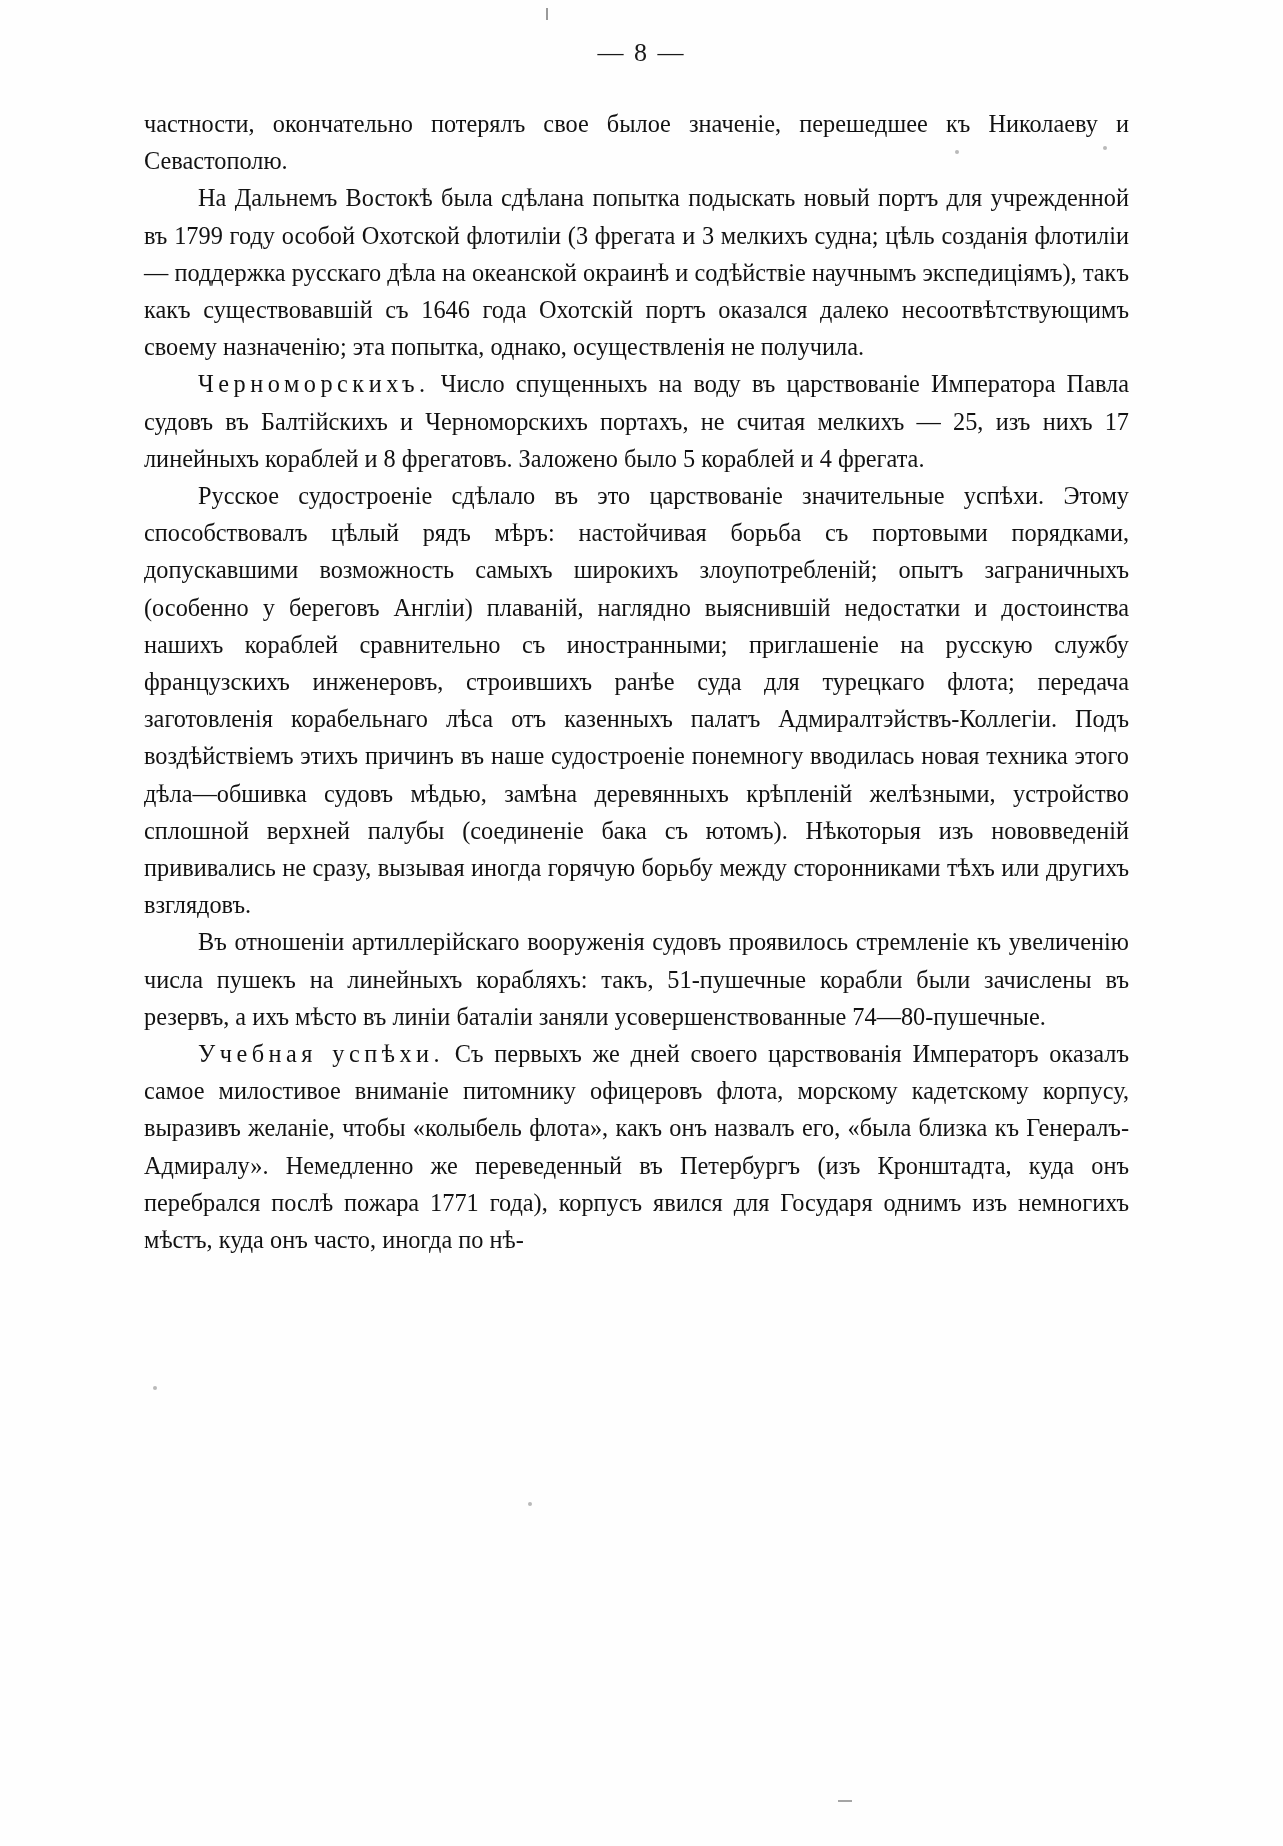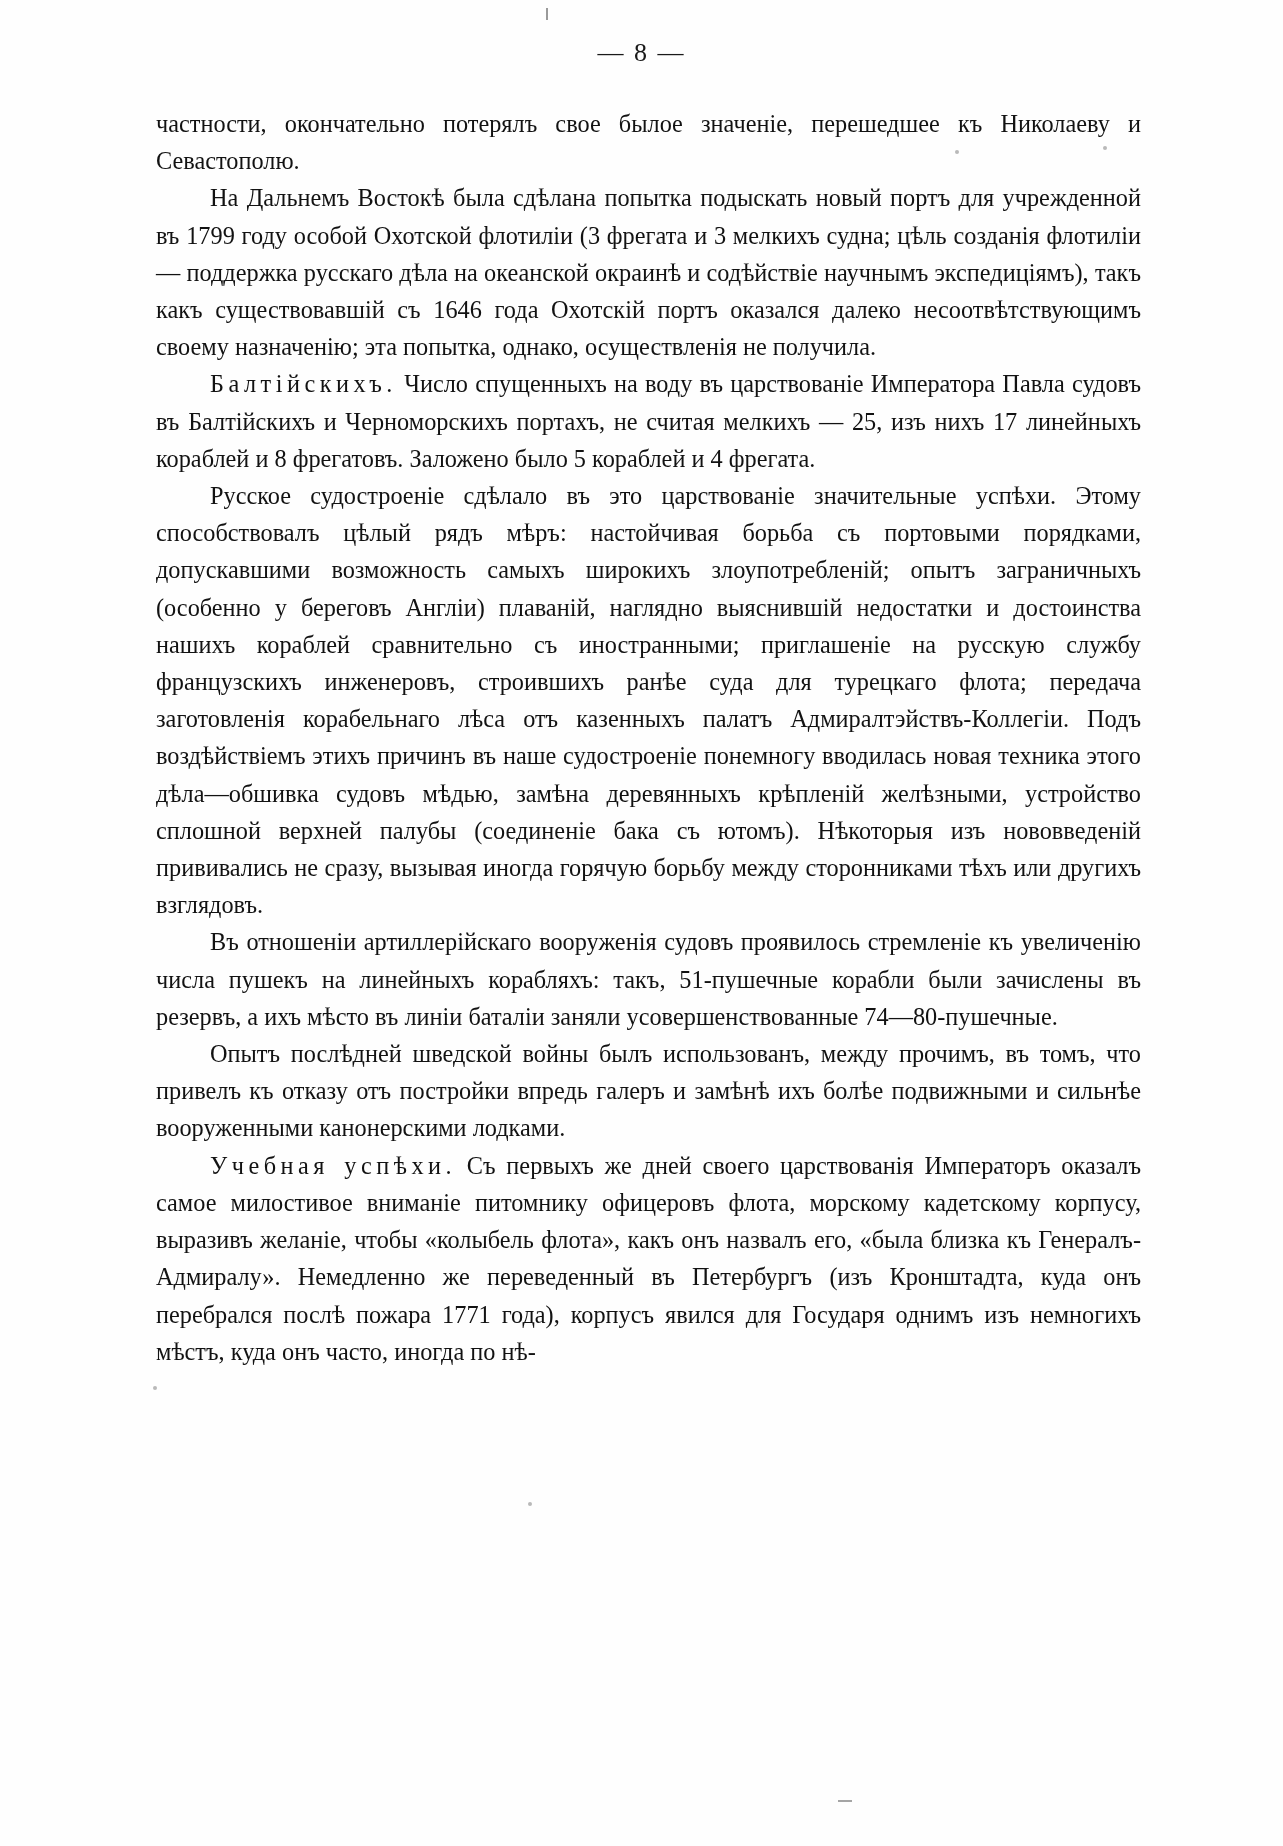--- a/index.html
+++ b/index.html
@@ -29,21 +29,21 @@
     left: 0;
     width: 1283px;
     text-align: center;
     font-size: 26px;
     letter-spacing: 2px;
     font-family: "Liberation Serif", serif;
     color: #1a1a1a;
   }
   .body-text {
     position: absolute;
-    left: 156px;
+    left: 144px;
     top: 105px;
     width: 985px;
     font-size: 24.3px;
     line-height: 37.2px;
     text-align: justify;
     text-justify: inter-word;
     color: #121212;
     font-family: "Liberation Serif", serif;
   }
   .body-text p {
@@ -89,29 +89,28 @@
   <div class="page-number">— 8 —</div>
 
   <div class="body-text">
 
     <p class="noindent">частности, окончательно потерялъ свое былое значеніе, перешедшее къ Николаеву и Севастополю.</p>
 
     <p>На Дальнемъ Востокѣ была сдѣлана попытка подыскать новый портъ для учрежденной въ 1799 году особой Охотской флотиліи (3 фрегата и 3 мелкихъ судна; цѣль созданія флотиліи — поддержка русскаго дѣла на океанской окраинѣ и содѣйствіе научнымъ экспедиціямъ), такъ какъ существовавшій съ 1646 года Охотскій портъ оказался далеко несоотвѣтствующимъ своему назначенію; эта попытка, однако, осуществленія не получила.</p>
 
 
     <p>
-      <span class="sc">Балтійскихъ.</span>
+      <span class="sc">Черноморскихъ.</span>
       <span>Число спущенныхъ на воду въ царствованіе Императора Павла судовъ въ Балтійскихъ и Черноморскихъ портахъ, не считая мелкихъ — 25, изъ нихъ 17 линейныхъ кораблей и 8 фрегатовъ. Заложено было 5 кораблей и 4 фрегата.</span>
     </p>
 
     <p>Русское судостроеніе сдѣлало въ это царствованіе значительные успѣхи. Этому способствовалъ цѣлый рядъ мѣръ: настойчивая борьба съ портовыми порядками, допускавшими возможность самыхъ широкихъ злоупотребленій; опытъ заграничныхъ (особенно у береговъ Англіи) плаваній, наглядно выяснившій недостатки и достоинства нашихъ кораблей сравнительно съ иностранными; приглашеніе на русскую службу французскихъ инженеровъ, строившихъ ранѣе суда для турецкаго флота; передача заготовленія корабельнаго лѣса отъ казенныхъ палатъ Адмиралтэйствъ-Коллегіи. Подъ воздѣйствіемъ этихъ причинъ въ наше судостроеніе понемногу вводилась новая техника этого дѣла—обшивка судовъ мѣдью, замѣна деревянныхъ крѣпленій желѣзными, устройство сплошной верхней палубы (соединеніе бака съ ютомъ). Нѣкоторыя изъ нововведеній прививались не сразу, вызывая иногда горячую борьбу между сторонниками тѣхъ или другихъ взглядовъ.</p>
 
     <p>Въ отношеніи артиллерійскаго вооруженія судовъ проявилось стремленіе къ увеличенію числа пушекъ на линейныхъ корабляхъ: такъ, 51-пушечные корабли были зачислены въ резервъ, а ихъ мѣсто въ линіи баталіи заняли усовершенствованные 74—80-пушечные.</p>
 
-    <p>Опытъ послѣдней шведской войны былъ использованъ, между прочимъ, въ томъ, что привелъ къ отказу отъ постройки впредь галеръ и замѣнѣ ихъ болѣе подвижными и сильнѣе вооруженными канонерскими лодками.</p>
 
     <p>
       <span class="sc">Учебная успѣхи.</span>
       <span>Съ первыхъ же дней своего царствованія Императоръ оказалъ самое милостивое вниманіе питомнику офицеровъ флота, морскому кадетскому корпусу, выразивъ желаніе, чтобы «колыбель флота», какъ онъ назвалъ его, «была близка къ Генералъ-Адмиралу». Немедленно же переведенный въ Петербургъ (изъ Кронштадта, куда онъ перебрался послѣ пожара 1771 года), корпусъ явился для Государя однимъ изъ немногихъ мѣстъ, куда онъ часто, иногда по нѣ-</span>
     </p>
 
   </div>
 
   <div class="mark-bottom"></div>
 

